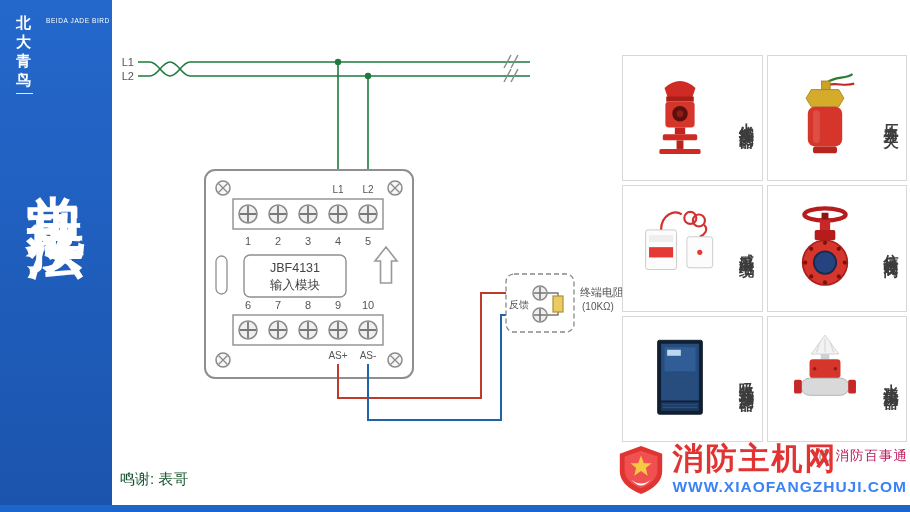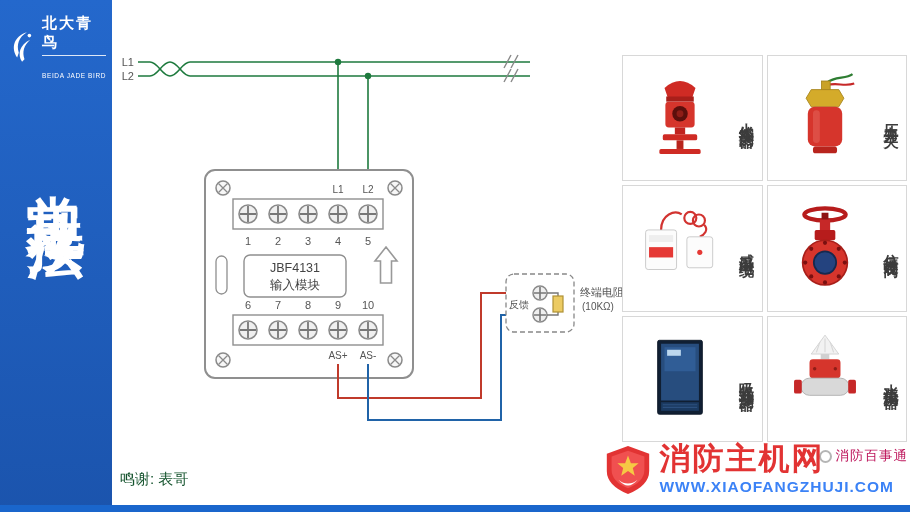--- a/index.html
+++ b/index.html
@@ -4,21 +4,21 @@
 <style>
   * { margin:0; padding:0; box-sizing:border-box; }
   body { background:#e8e8e8; font-family:"Liberation Sans","DejaVu Sans",sans-serif; }
   .stage { position:relative; width:910px; height:512px; background:#ffffff; overflow:hidden;
            font-family:"Liberation Sans","DejaVu Sans",sans-serif; }
 
   
   .sidebar { position:absolute; left:0; top:0; width:112px; height:512px;
              background:linear-gradient(180deg,#2468cc 0%, #1b54ad 100%); z-index:3; }
   .logo { display:flex; align-items:center; gap:7px; padding:14px 6px 10px 9px; }
-  .logo-text { display:flex; flex-direction:column;gap:13px; }
+  .logo-text { display:flex; flex-direction:row;gap:13px; }
   .brand-name { color:#fff; font-size:15px; font-weight:bold; letter-spacing:2px;
                 border-bottom:1px solid rgba(255,255,255,.85); padding-bottom:3px; }
   .brand-en { color:#fff; font-size:6.5px; letter-spacing:.6px; margin-top:3px; white-space:nowrap; }
   .v-title { position:absolute; left:50%; top:148px; transform:translateX(-50%);
              writing-mode:vertical-rl; text-orientation:upright;
              color:#ffffff; font-size:58px; font-weight:bold; letter-spacing:9px; line-height:1; }
 
   
   .wiring { position:absolute; left:0; top:0; z-index:1; }
   svg text { font-family:"Liberation Sans","DejaVu Sans",sans-serif; fill:#555; }
@@ -33,21 +33,21 @@
           display:flex; align-items:center; justify-content:center; padding-right:24px; }
   .p-label { position:absolute; right:6px; top:50%; transform:translateY(-50%);
              writing-mode:vertical-rl; text-orientation:upright;
              font-size:15px; font-weight:bold; color:#3c3c3c; letter-spacing:3px; }
 
   
   .credit { position:absolute; left:120px; top:470px; font-size:15px; color:#14532d; z-index:3; }
   .watermark { position:absolute; right:2px; top:447px; display:flex; align-items:center; gap:4px;
                z-index:2; color:#be185d; font-size:13.5px; letter-spacing:1px; }
   .wm-ring { width:13px; height:13px; border:2px solid #b5b5b5; border-radius:50%; display:inline-block; }
-  .site-block { position:absolute; right:16px; top:443px; display:flex; align-items:flex-start; gap:5px; z-index:3; }
+  .site-block { position:absolute; right:3px; top:443px; display:flex; align-items:flex-start; gap:5px; z-index:3; }
   .site-texts { display:flex; flex-direction:column; }
   .site-name { font-size:31px; font-weight:bold; color:#e23333; letter-spacing:2px; line-height:1.05; }
   .site-url  { font-size:15.5px; font-weight:bold; color:#3b82f6; letter-spacing:1px; margin-top:2px; }
   .bottom-bar { position:absolute; left:0; bottom:0; width:910px; height:7px; background:#1a66cc; z-index:4; }
 </style>
 </head>
 <body>
 
 <div class="stage">
 

